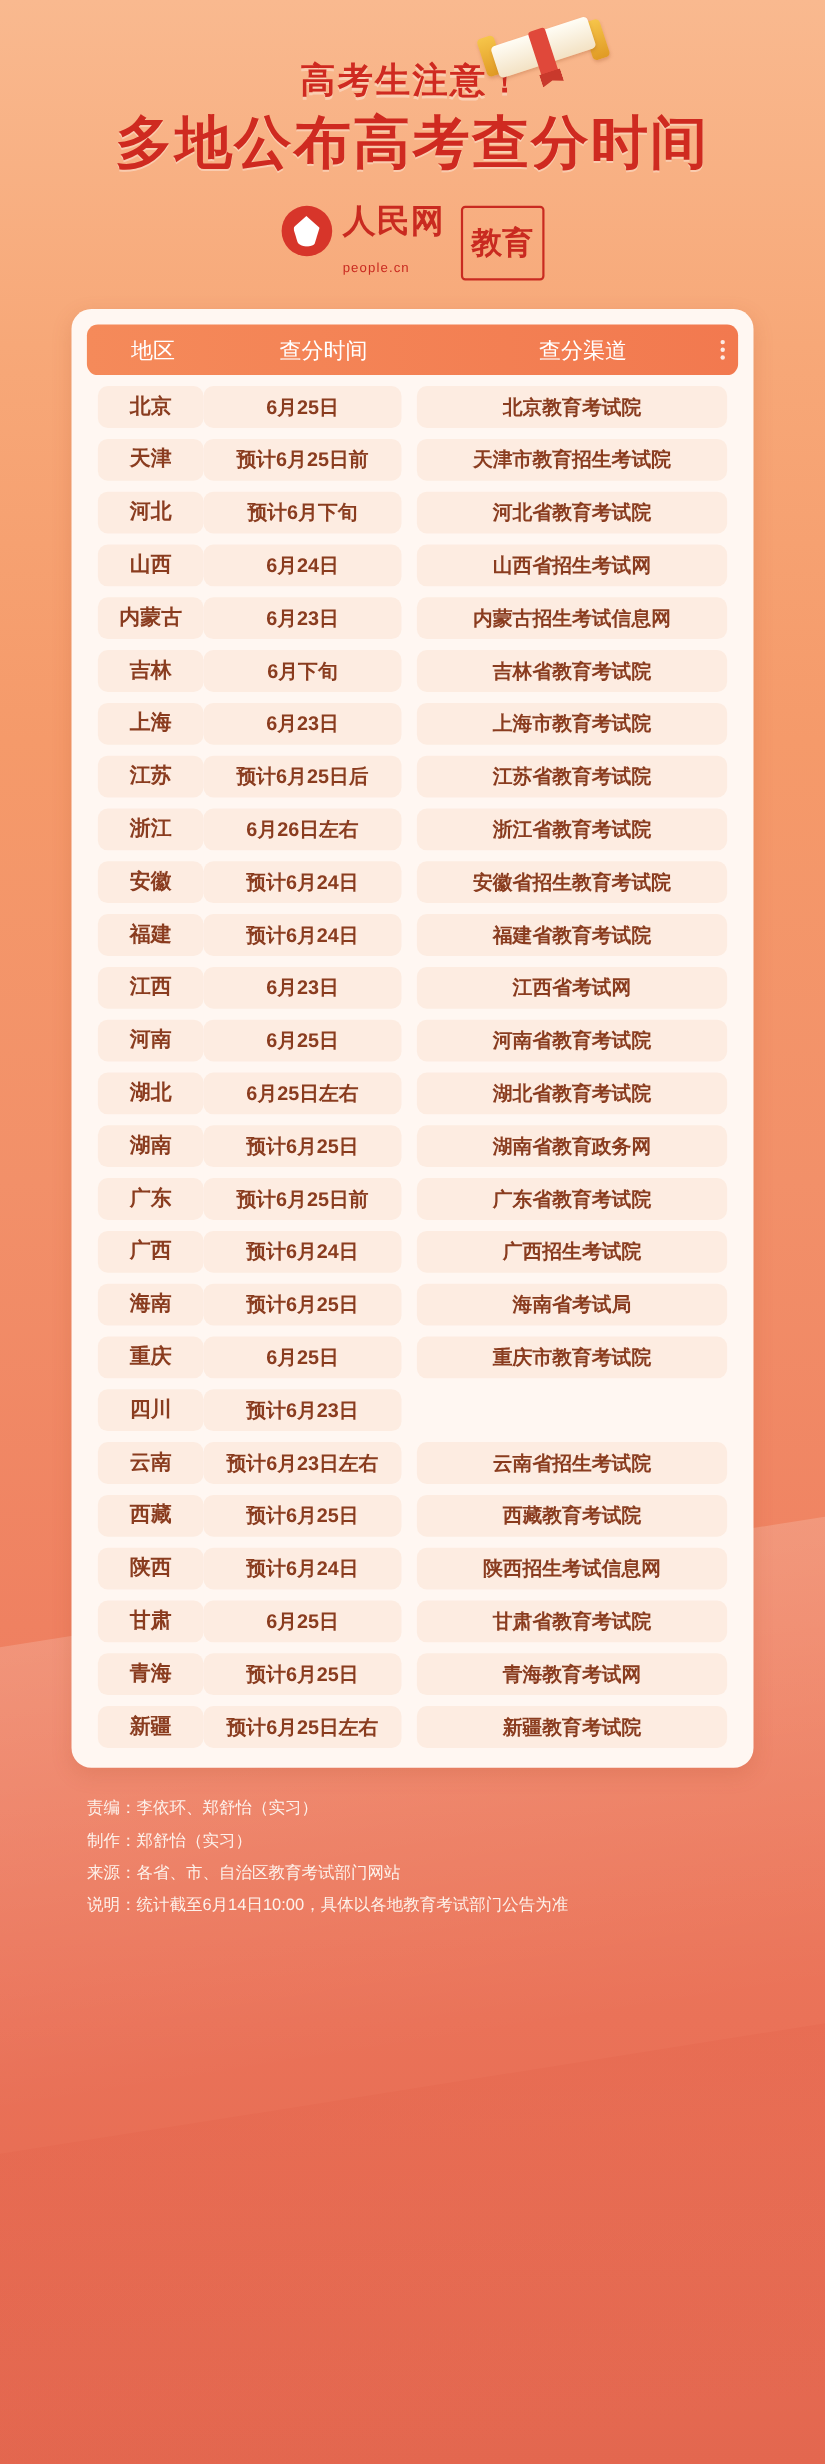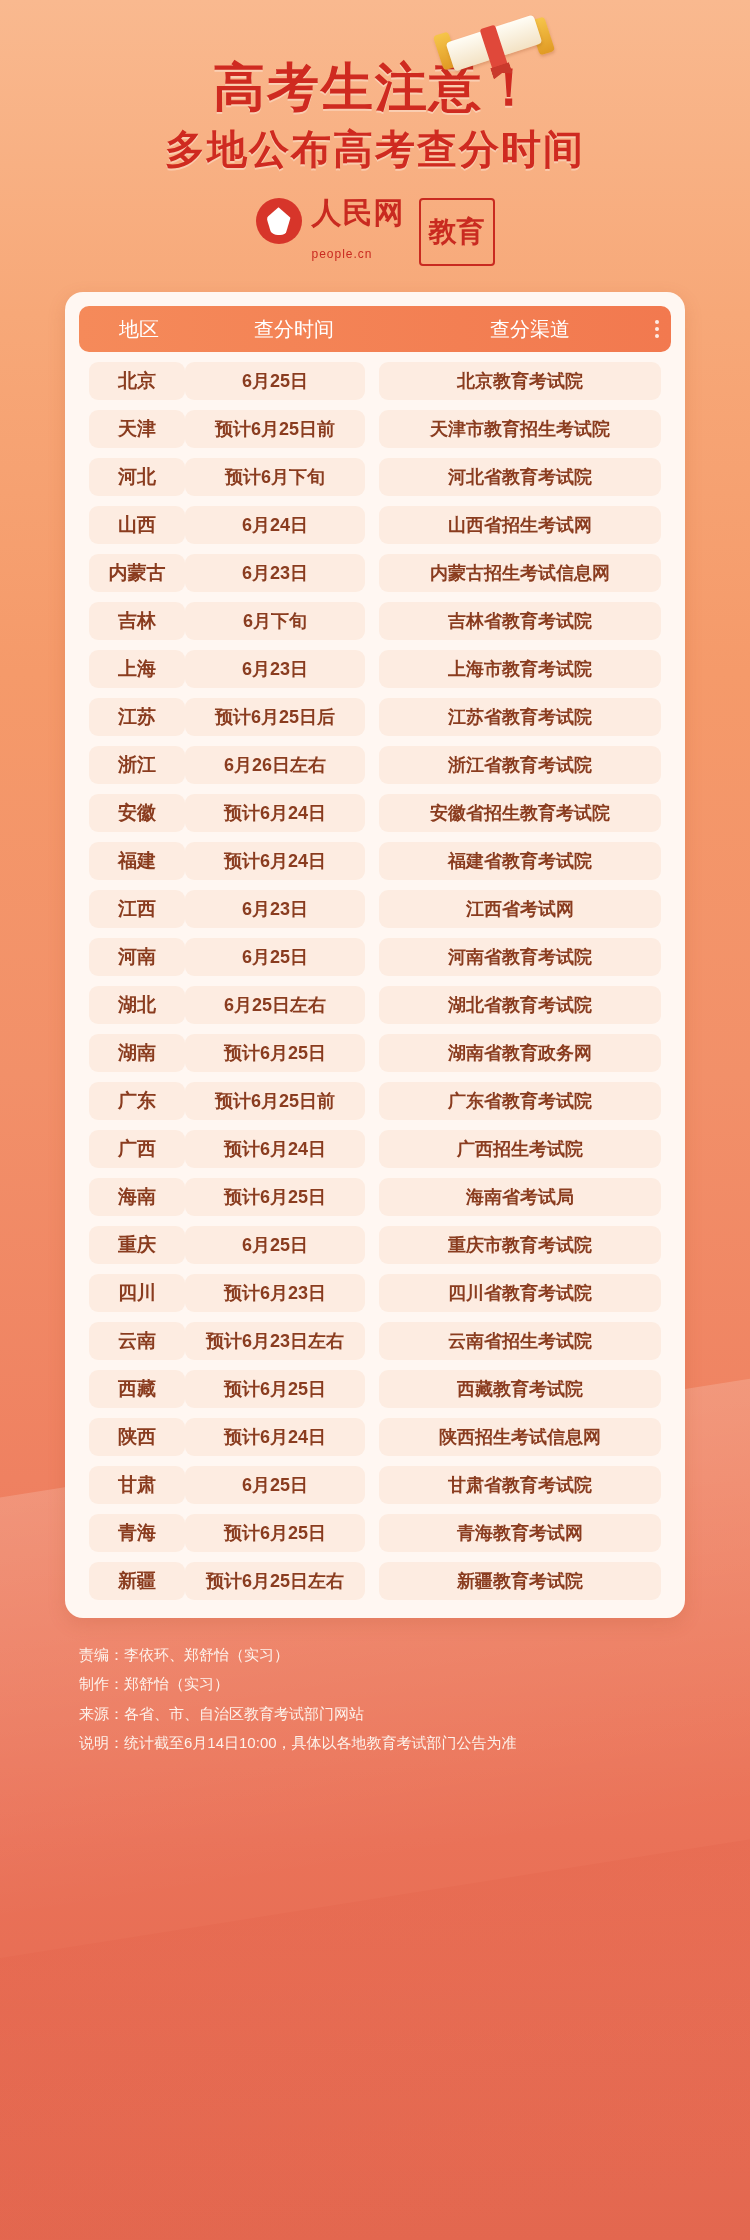--- a/index.html
+++ b/index.html
@@ -39,27 +39,27 @@
 
   
   .header {
     position: relative;
     padding-top: 52px;
     text-align: center;
   }
   .title {
     color: #cf2a20;
     font-weight: bold;
-    font-size: 52px;
+    font-size: 32px;
     line-height: 1.35;
     letter-spacing: 2px;
     text-shadow: 0 2px 0 rgba(255,255,255,0.35);
   }
   .title-line2 {
-    font-size: 40px;
+    font-size: 52px;
   }
 
   
   .scroll-icon {
     position: absolute;
     right: 196px;
     top: 6px;
     width: 120px;
     height: 78px;
   }
@@ -369,21 +369,20 @@
         <div class="cell cell-channel">海南省考试局</div>
       </div>
       <div class="row">
         <div class="cell cell-region">重庆</div>
         <div class="cell cell-time">6月25日</div>
         <div class="cell cell-channel">重庆市教育考试院</div>
       </div>
       <div class="row">
         <div class="cell cell-region">四川</div>
         <div class="cell cell-time">预计6月23日</div>
-        <div class="cell cell-channel">四川省教育考试院</div>
       </div>
       <div class="row">
         <div class="cell cell-region">云南</div>
         <div class="cell cell-time">预计6月23日左右</div>
         <div class="cell cell-channel">云南省招生考试院</div>
       </div>
       <div class="row">
         <div class="cell cell-region">西藏</div>
         <div class="cell cell-time">预计6月25日</div>
         <div class="cell cell-channel">西藏教育考试院</div>

